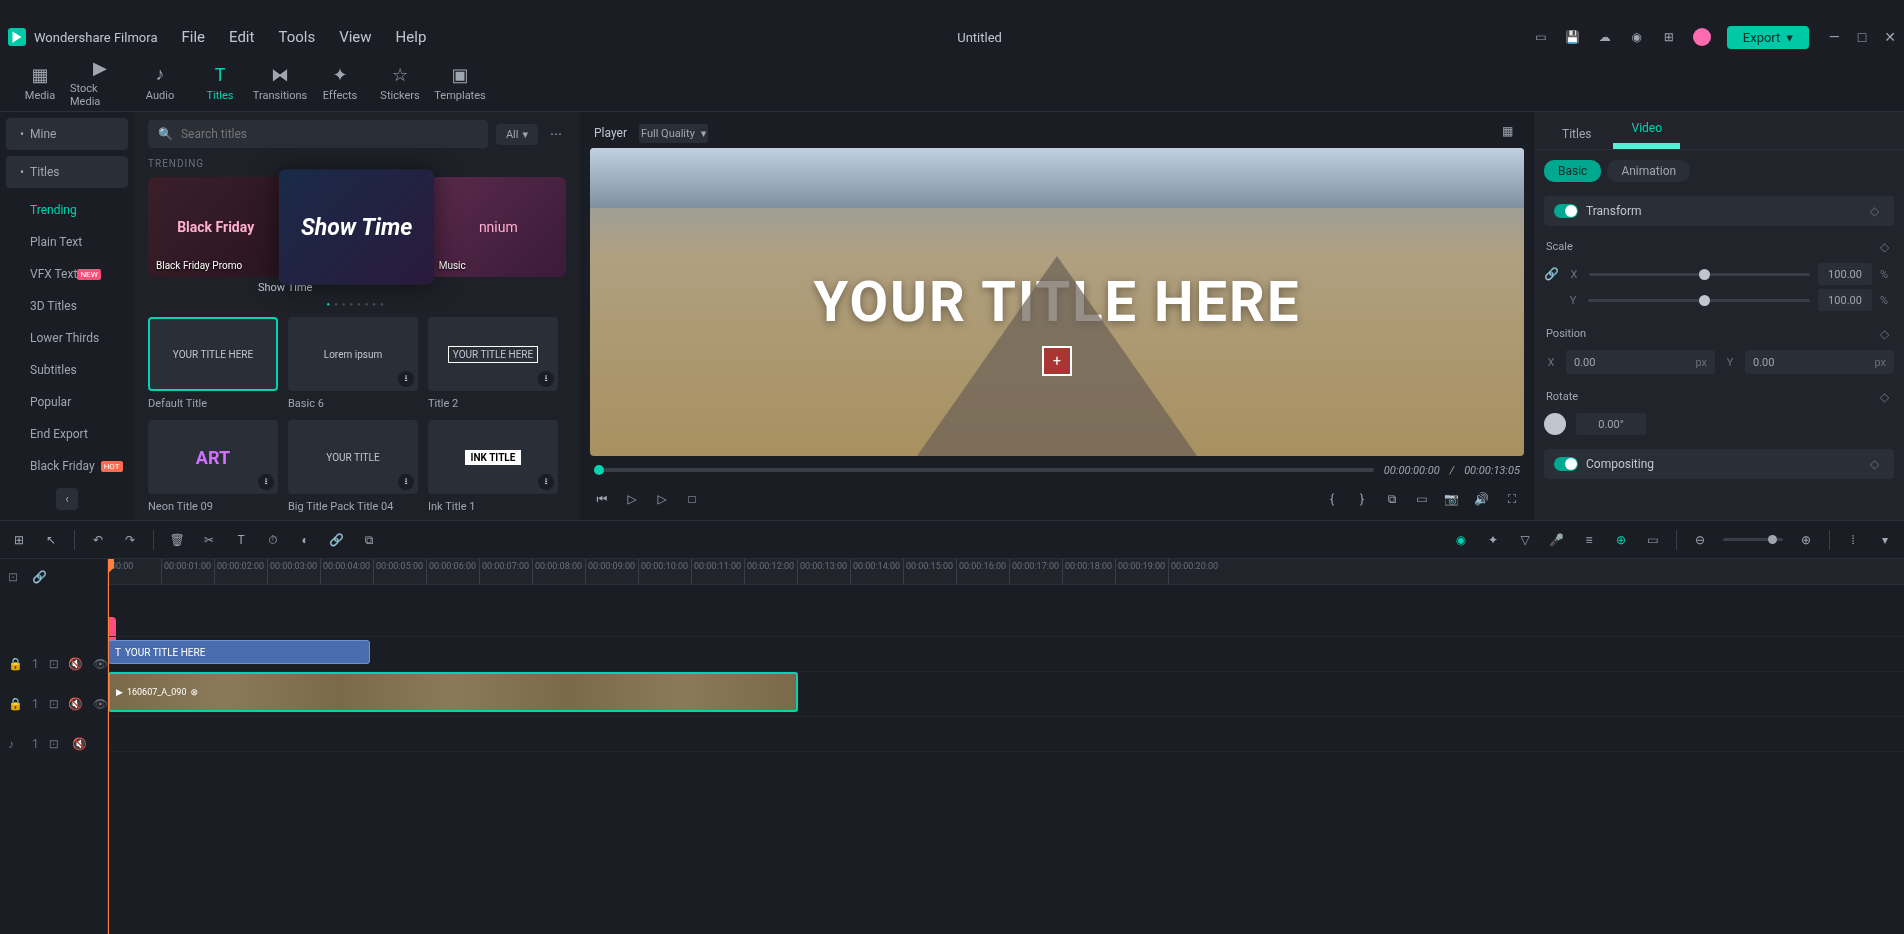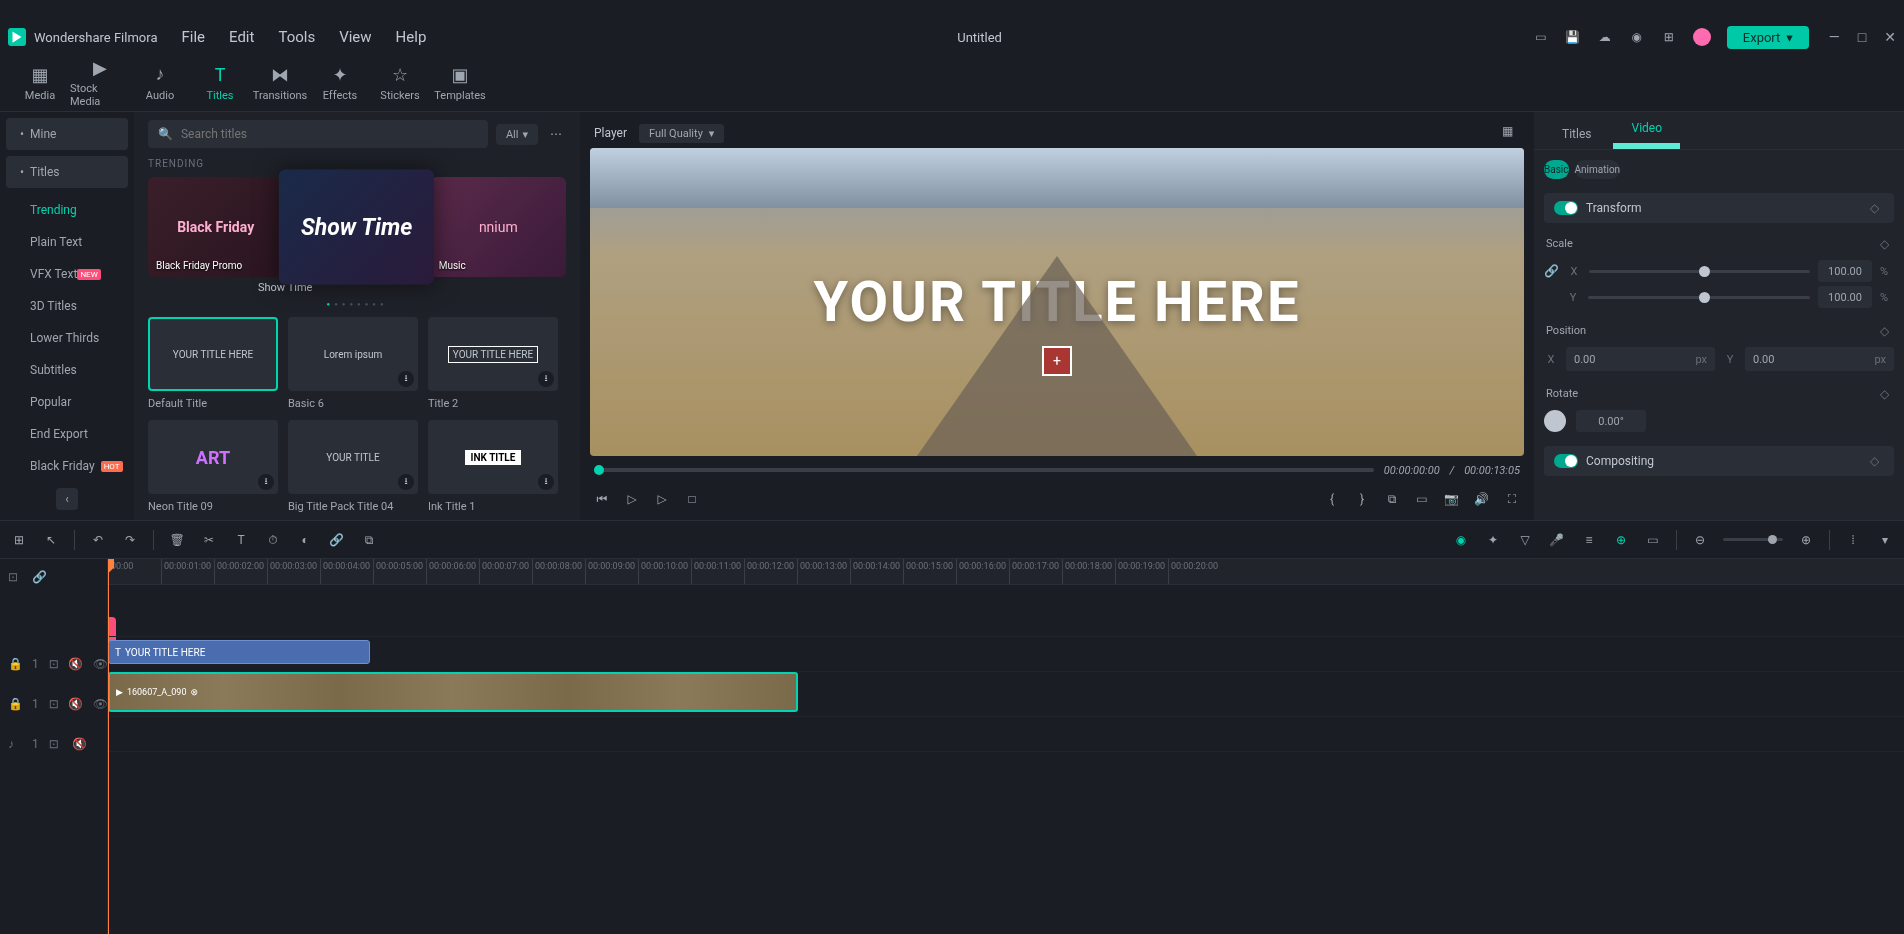--- a/index.html
+++ b/index.html
@@ -63,21 +63,21 @@
 .title-card { width:130px; }
 .title-thumb { height:74px; background:#2a2e36; border-radius:4px; display:flex; align-items:center; justify-content:center; position:relative; font-size:10px; color:#c0c6d0;}
 .title-thumb.selected { border:2px solid #00d4b0; }
 .title-thumb .dl { position:absolute; bottom:4px; right:4px; width:16px;height:16px;background:#1a1d23;border-radius:50%;display:flex;align-items:center;justify-content:center;font-size:9px;}
 .title-name { font-size:11px; color:#a0a6b0; margin-top:6px;}
 
 
 .player-panel { flex:1; background:#1a1d23; padding:6px 10px; display:flex; flex-direction:column;}
 .player-header { height:30px; display:flex; align-items:center; gap:12px; padding:0 4px;}
 .player-header .lbl { font-size:12px; color:#c0c6d0;}
-.player-header .qual { background:#2a2e36; padding:3px 10px; border-radius:3px; font-size:11px; display:flex;align-items:center;gap:6px;cursor:pointer;}
+.player-header .qual { background:#2a2e36; padding:3px 2px; border-radius:3px; font-size:11px; display:flex;align-items:center;gap:6px;cursor:pointer;}
 .player-header .spacer{flex:1;}
 .player-header .snap{width:18px;height:18px;color:#a0a6b0;cursor:pointer;}
 .preview { flex:1; background: linear-gradient(180deg,#8a9bb0 0%,#b0a080 35%,#a89060 100%); border-radius:4px; position:relative; display:flex;align-items:center;justify-content:center;overflow:hidden;}
 .preview-title { color:#fff; font-size:56px; font-weight:700; letter-spacing:2px; text-shadow:0 2px 8px rgba(0,0,0,0.4);}
 .road { position:absolute; bottom:0; left:50%; transform:translateX(-50%); width:0;height:0; border-left:140px solid transparent; border-right:140px solid transparent; border-bottom:200px solid #6a6056; opacity:0.7;}
 .car-marker { position:absolute; bottom:80px; left:50%; transform:translateX(-50%); width:30px;height:30px; border:2px solid #fff; background:rgba(180,40,40,0.8); display:flex;align-items:center;justify-content:center;color:#fff;font-size:14px;}
 .mountains { position:absolute; top:0;left:0;right:0;height:60px; background:linear-gradient(180deg,#c0d0e0,#8090a0);}
 
 .scrub-row { height:28px; display:flex; align-items:center; gap:10px; padding:0 4px;font-style:italic;}
 .scrub-bar { flex:1; height:4px; background:#3a3e46; border-radius:2px; position:relative;}
@@ -86,21 +86,21 @@
 .play-controls { height:30px; display:flex; align-items:center; gap:14px; padding:0 4px;}
 .play-controls .ico { width:16px;height:16px;color:#a0a6b0;cursor:pointer;display:flex;align-items:center;justify-content:center;}
 .play-controls .spacer{flex:1;}
 
 
 .inspector { width: 370px; background:#21242b; padding:0;}
 .insp-tabs { height:38px; display:flex; align-items:flex-end; padding:0 10px; gap:4px; border-bottom:1px solid #2a2e36;}
 .insp-tab { padding:8px 18px; font-size:12px; cursor:pointer; color:#a0a6b0; border-radius:4px 4px 0 0;}
 .insp-tab.active { color:#00d4b0; border-bottom:6px solid #5eead4;}
 .insp-subtabs { display:flex; gap:6px; padding:10px;}
-.sub-pill { padding:4px 0; font-size:10px; border-radius:10px; cursor:pointer; background:#2a2e36;}
+.sub-pill { padding:4px 14px; font-size:12px; border-radius:10px; cursor:pointer; background:#2a2e36;}
 .sub-pill.active { background:#00a890; color:#0a2e28;}
 .insp-section { padding:4px 10px;}
 .insp-row-head { background:#2a2e36; height:30px; display:flex; align-items:center; padding:0 10px; border-radius:4px; margin-bottom:8px;}
 .toggle { width:24px;height:14px;background:#00a890;border-radius:7px;position:relative;margin-right:8px;}
 .toggle::after{content:'';position:absolute;right:1px;top:1px;width:12px;height:12px;background:#fff;border-radius:50%;}
 .insp-row-head .lbl{flex:1;font-size:12px;color:#c0c6d0;}
 .keyf { width:14px;height:14px;color:#6a707a;}
 .prop-label { font-size:11px; color:#a0a6b0; margin:6px 2px;}
 .slider-row { display:flex; align-items:center; gap:8px; margin:4px 0;}
 .axis-lbl { width:14px; font-size:11px; color:#6a707a; text-align:center;}

